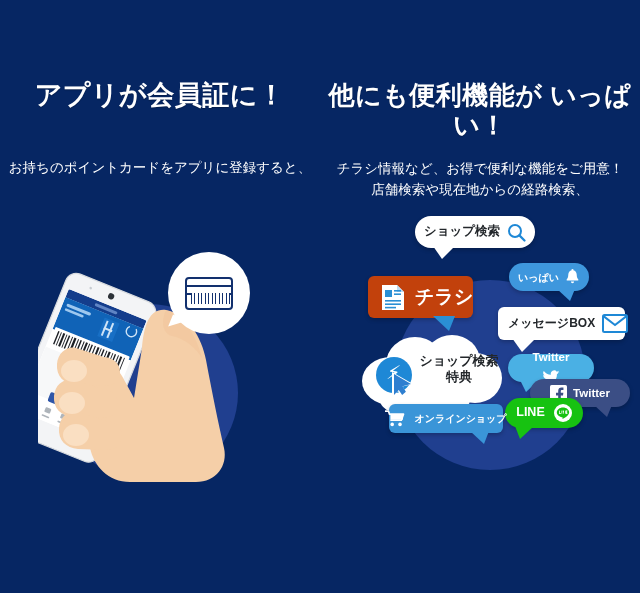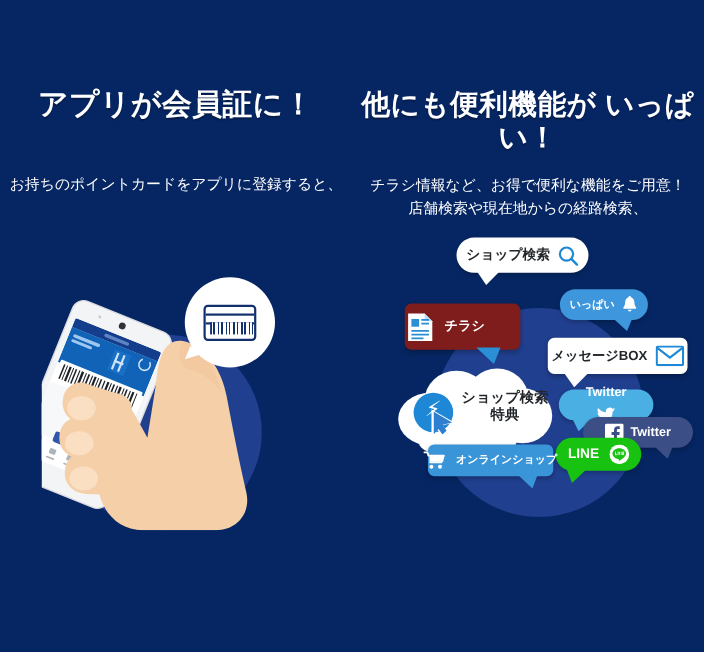--- a/index.html
+++ b/index.html
@@ -92,34 +92,34 @@
     justify-content:center;gap:7px;border-radius:17px;
   }
   .b-shop .tail{
     left:18px;bottom:-11px;
     border-left:9px solid transparent;border-right:13px solid transparent;
     border-top:13px solid #ffffff;
   }
   .b-msg{
     left:498px;top:307px;width:127px;height:33px;
     background:#ffffff;color:#23272b;font-size:12px;
-    justify-content:center;gap:7px;border-radius:6px;
+    justify-content:space-between;gap:7px;border-radius:6px;
   }
   .b-msg .tail{
     left:14px;bottom:-12px;
     border-left:10px solid transparent;border-right:14px solid transparent;
     border-top:14px solid #ffffff;
   }
 
   
   .b-chirashi{
     left:368px;top:276px;width:105px;height:42px;
-    background:#7f1d1d;color:#ffffff;font-size:12px;
+    background:#c2410c;color:#ffffff;font-size:19px;
     justify-content:flex-start;gap:10px;border-radius:6px;
-    padding-left:2px;
+    padding-left:13px;
   }
   .b-chirashi .tail{
     right:18px;bottom:-13px;
     border-left:16px solid transparent;border-right:6px solid transparent;
     border-top:15px solid #2a8fd4;
   }
   .b-notice{
     left:509px;top:263px;width:80px;height:28px;
     background:#3e97dd;color:#ffffff;font-size:10px;
     justify-content:center;gap:6px;border-radius:14px;

